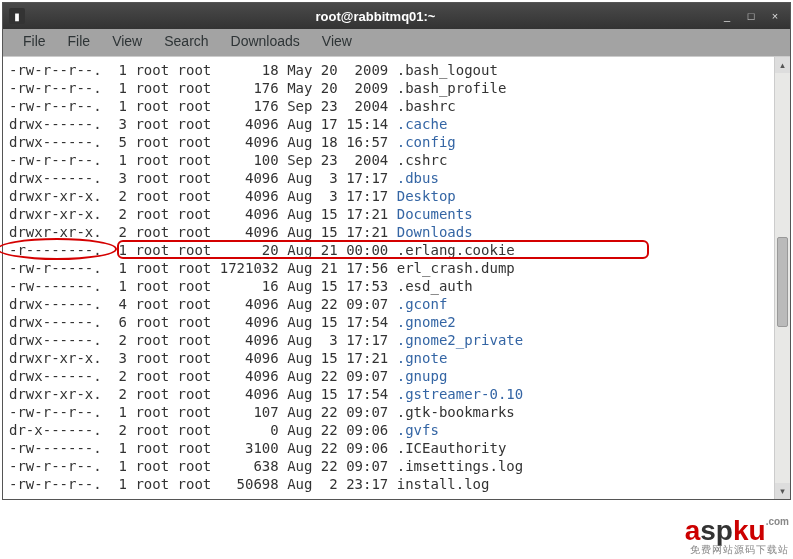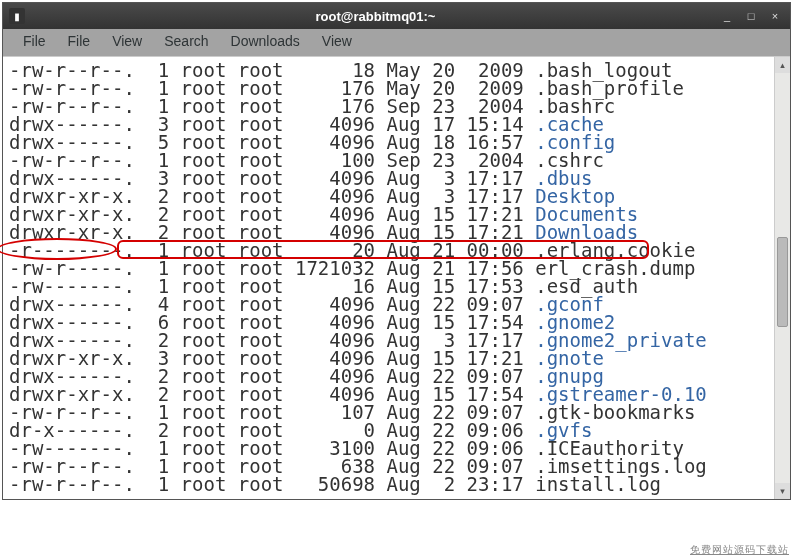--- a/index.html
+++ b/index.html
@@ -10,38 +10,38 @@
   .titlebar { background: linear-gradient(#4a4a4a, #333); color: #fff; height: 26px; display: flex; align-items: center; padding: 0 6px; }
   .titlebar-icon { width: 16px; height: 16px; background: #333; border-radius: 2px; margin-right: 8px; display:flex;align-items:center;justify-content:center;font-size:10px;}
   .titlebar-title { flex: 1; text-align: center; font-weight: bold; font-size: 13px; }
   .win-btns { display: flex; gap: 6px; }
   .win-btn { width: 18px; height: 14px; color:#ddd; display:flex;align-items:center;justify-content:center;font-size:11px;cursor:pointer;}
   
   .menubar { background: #a3a3a3; border-bottom: 1px solid #ccc; height: 28px; display: flex; align-items: flex-start; padding: 0 10px; gap: 2px; }
   .menu-item { padding: 4px 10px; font-size: 14px; color: #2e3436; cursor: pointer; }
   
   .term-wrap { display:flex; }
-  .terminal { background: #fff; padding: 4px 6px 6px 6px; font-family: 'DejaVu Sans Mono','Liberation Mono',monospace; font-size: 19px; line-height: 18px; color: #333; flex:1; white-space: pre; position:relative;}
+  .terminal { background: #fff; padding: 4px 6px 6px 6px; font-family: 'DejaVu Sans Mono','Liberation Mono',monospace; font-size: 14px; line-height: 18px; color: #333; flex:1; white-space: pre; position:relative;}
   .dirlink { color: #3465a4; font-weight: normal; }
   .row { display:block; }
   
   .highlight-box { position: absolute; border: 2px solid #d40000; border-radius: 6px; pointer-events:none; }
   .highlight-ellipse { position:absolute; border:2px solid #d40000; border-radius:50%; width:120px; height:22px; pointer-events:none;}
   
   .scrollbar { width: 16px; background: #e8e8e6; border-left:1px solid #ccc; position:relative;}
   .scroll-up, .scroll-down { height:16px; display:flex;align-items:center;justify-content:center;font-size:9px;color:#555;cursor:pointer;background:#ddd;}
   .scroll-thumb { position:absolute; left:2px; right:2px; top:180px; height:90px; background:#bababa; border:1px solid #999; border-radius:2px;}
   
   .watermark { position:absolute; right:4px; bottom:4px; font-family: Arial, sans-serif; text-align:right; line-height:1;}
   .wm-main { font-size:28px; font-weight:bold; }
   .wm-a { color:#c00; }
   .wm-sp { color:#333; }
   .wm-ku { color:#c00; }
   .wm-com { font-size:10px; color:#888; vertical-align: top; }
-  .wm-sub { font-size:10px; color:#888; letter-spacing:1px;text-decoration:underline;}
+  .wm-sub { font-size:10px; color:#888; letter-spacing:1px;}
 </style>
 </head>
 <body>
 
 <div class="window">
   <div class="titlebar">
     <div class="titlebar-icon">▮</div>
     <div class="titlebar-title">root@rabbitmq01:~</div>
     <div class="win-btns">
       <div class="win-btn">_</div>
@@ -63,14 +63,15 @@
     <div class="terminal" id="terminal"><span class="row">-rw-r--r--.  1 root root      18 May 20  2009 <span>.bash_logout</span></span><span class="row">-rw-r--r--.  1 root root     176 May 20  2009 <span>.bash_profile</span></span><span class="row">-rw-r--r--.  1 root root     176 Sep 23  2004 <span>.bashrc</span></span><span class="row">drwx------.  3 root root    4096 Aug 17 15:14 <span class="dirlink">.cache</span></span><span class="row">drwx------.  5 root root    4096 Aug 18 16:57 <span class="dirlink">.config</span></span><span class="row">-rw-r--r--.  1 root root     100 Sep 23  2004 <span>.cshrc</span></span><span class="row">drwx------.  3 root root    4096 Aug  3 17:17 <span class="dirlink">.dbus</span></span><span class="row">drwxr-xr-x.  2 root root    4096 Aug  3 17:17 <span class="dirlink">Desktop</span></span><span class="row">drwxr-xr-x.  2 root root    4096 Aug 15 17:21 <span class="dirlink">Documents</span></span><span class="row">drwxr-xr-x.  2 root root    4096 Aug 15 17:21 <span class="dirlink">Downloads</span></span><span class="row">-r--------.  1 root root      20 Aug 21 00:00 <span>.erlang.cookie</span></span><span class="row">-rw-r-----.  1 root root 1721032 Aug 21 17:56 <span>erl_crash.dump</span></span><span class="row">-rw-------.  1 root root      16 Aug 15 17:53 <span>.esd_auth</span></span><span class="row">drwx------.  4 root root    4096 Aug 22 09:07 <span class="dirlink">.gconf</span></span><span class="row">drwx------.  6 root root    4096 Aug 15 17:54 <span class="dirlink">.gnome2</span></span><span class="row">drwx------.  2 root root    4096 Aug  3 17:17 <span class="dirlink">.gnome2_private</span></span><span class="row">drwxr-xr-x.  3 root root    4096 Aug 15 17:21 <span class="dirlink">.gnote</span></span><span class="row">drwx------.  2 root root    4096 Aug 22 09:07 <span class="dirlink">.gnupg</span></span><span class="row">drwxr-xr-x.  2 root root    4096 Aug 15 17:54 <span class="dirlink">.gstreamer-0.10</span></span><span class="row">-rw-r--r--.  1 root root     107 Aug 22 09:07 <span>.gtk-bookmarks</span></span><span class="row">dr-x------.  2 root root       0 Aug 22 09:06 <span class="dirlink">.gvfs</span></span><span class="row">-rw-------.  1 root root    3100 Aug 22 09:06 <span>.ICEauthority</span></span><span class="row">-rw-r--r--.  1 root root     638 Aug 22 09:07 <span>.imsettings.log</span></span><span class="row">-rw-r--r--.  1 root root   50698 Aug  2 23:17 <span>install.log</span></span><div class="highlight-box" style="left: 114px; top: 183px; width: 532px; height: 19px;"></div><div class="highlight-ellipse" style="left: -6px; top: 181px;"></div></div>
     <div class="scrollbar" style="height: 442px;">
       <div class="scroll-up">▴</div>
       <div class="scroll-thumb"></div>
       <div class="scroll-down" style="position:absolute;bottom:0;left:0;right:0">▾</div>
     </div>
   </div>
 </div>
 
 <div class="watermark">
+  <div class="wm-main"><span class="wm-a">a</span><span class="wm-sp">sp</span><span class="wm-ku">ku</span><span class="wm-com">.com</span></div>
   <div class="wm-sub">免费网站源码下载站</div>
 </div>
 
 </body></html>

